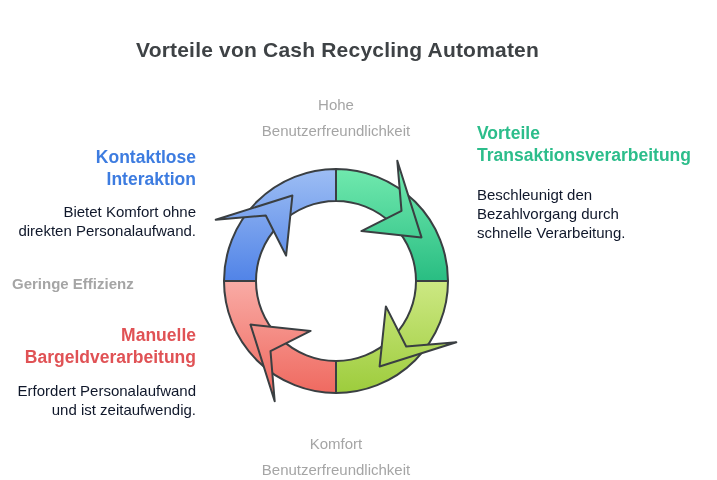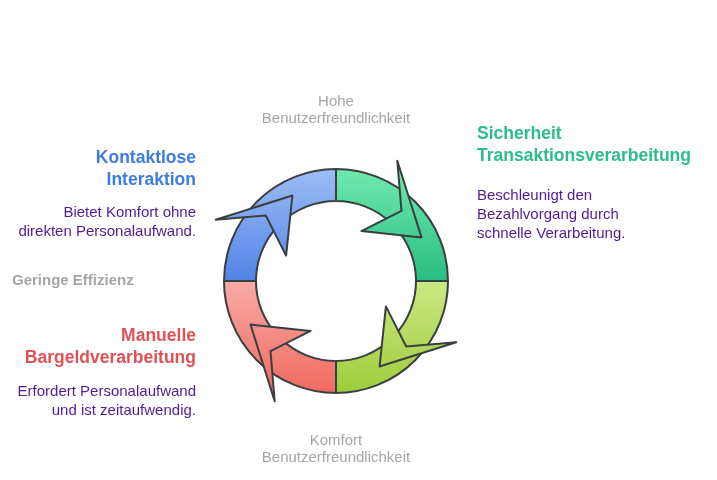--- a/index.html
+++ b/index.html
@@ -12,65 +12,66 @@
   }
   .ml{white-space:pre-line;}
   .page-title{
     position:absolute;left:0;top:38px;width:675px;
     text-align:center;
     font-size:21px;font-weight:700;color:#3e4245;
     letter-spacing:.2px;margin:0;
   }
   .axis-label{
     position:absolute;
-    font-size:15px;line-height:17px;color:#a5a5a5;
+    font-size:15px;line-height:26px;color:#a5a5a5;
   }
   .axis-top{left:226px;top:92px;width:220px;text-align:center;}
   .axis-bottom{left:226px;top:431px;width:220px;text-align:center;}
   .axis-left{left:12px;top:271px;font-weight:bold;}
   .axis-right{left:561px;top:271px;}
   .section{position:absolute;width:228px;}
   .section h2{
     margin:0;font-size:17.5px;line-height:22px;font-weight:700;
   }
   .section p{
-    margin:0;font-size:15px;line-height:19px;color:#4c1d95;
+    margin:0;font-size:15px;line-height:19px;color:#0f172a;
   }
   .sec-top-left{right:521px;top:146px;text-align:right;}
   .sec-top-left p{margin-top:12px;}
   .sec-top-right{left:477px;top:122px;text-align:left;width:240px;}
   .sec-top-right p{margin-top:19px;}
   .sec-bottom-left{right:521px;top:324px;text-align:right;}
   .sec-bottom-left p{margin-top:13px;}
   .sec-bottom-right{left:477px;top:329px;text-align:left;width:240px;}
   .sec-bottom-right p{margin-top:14px;}
   .diagram{position:absolute;left:201px;top:146px;width:270px;height:270px;}
   .diagram path{stroke:#3a3f42;stroke-width:2;stroke-linejoin:round;}
 </style>
 </head>
 <body>
 
 <div class="canvas">
 
+  <h1 class="page-title">Vorteile von Cash Recycling Automaten</h1>
 
   <div class="axis-label axis-top ml">Hohe
 Benutzerfreundlichkeit</div>
   <div class="axis-label axis-left">Geringe Effizienz</div>
   <div class="axis-label axis-bottom ml">Komfort
 Benutzerfreundlichkeit</div>
 
   <div class="section sec-top-left">
     <h2 class="ml" style="color: rgb(61, 124, 224);">Kontaktlose
 Interaktion</h2>
     <p class="ml">Bietet Komfort ohne
 direkten Personalaufwand.</p>
   </div>
 
   <div class="section sec-top-right">
-    <h2 class="ml" style="color: rgb(44, 189, 139);">Sicherheit
+    <h2 class="ml" style="color: rgb(44, 189, 139);">Vorteile
 Transaktionsverarbeitung</h2>
     <p class="ml">Beschleunigt den
 Bezahlvorgang durch
 schnelle Verarbeitung.</p>
   </div>
 
   <div class="section sec-bottom-left">
     <h2 class="ml" style="color: rgb(224, 82, 85);">Manuelle
 Bargeldverarbeitung</h2>
     <p class="ml">Erfordert Personalaufwand

